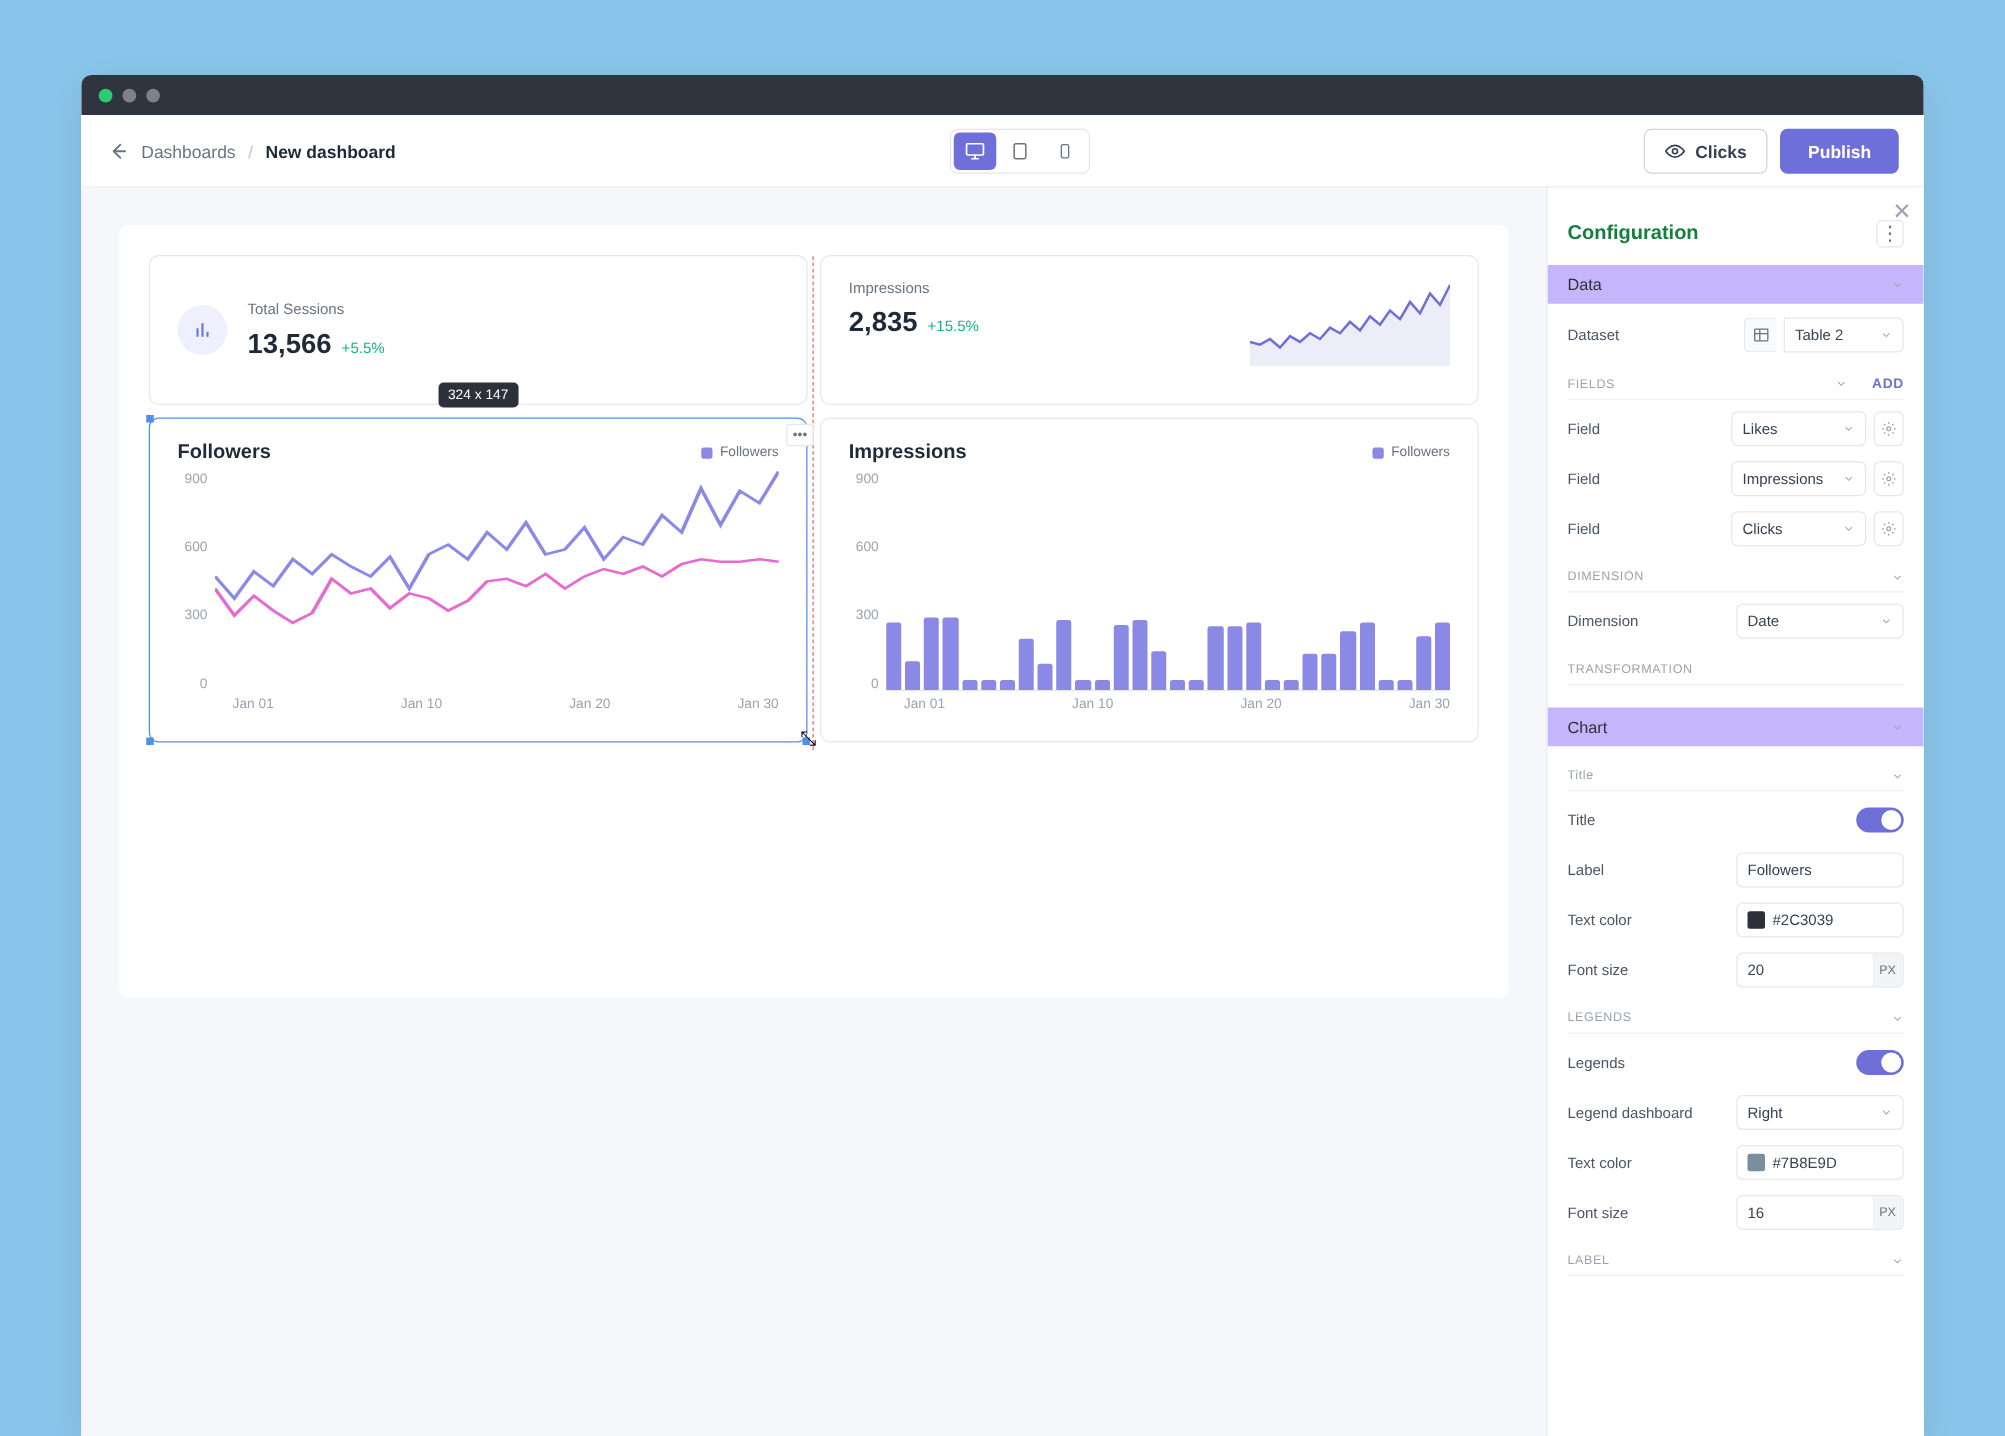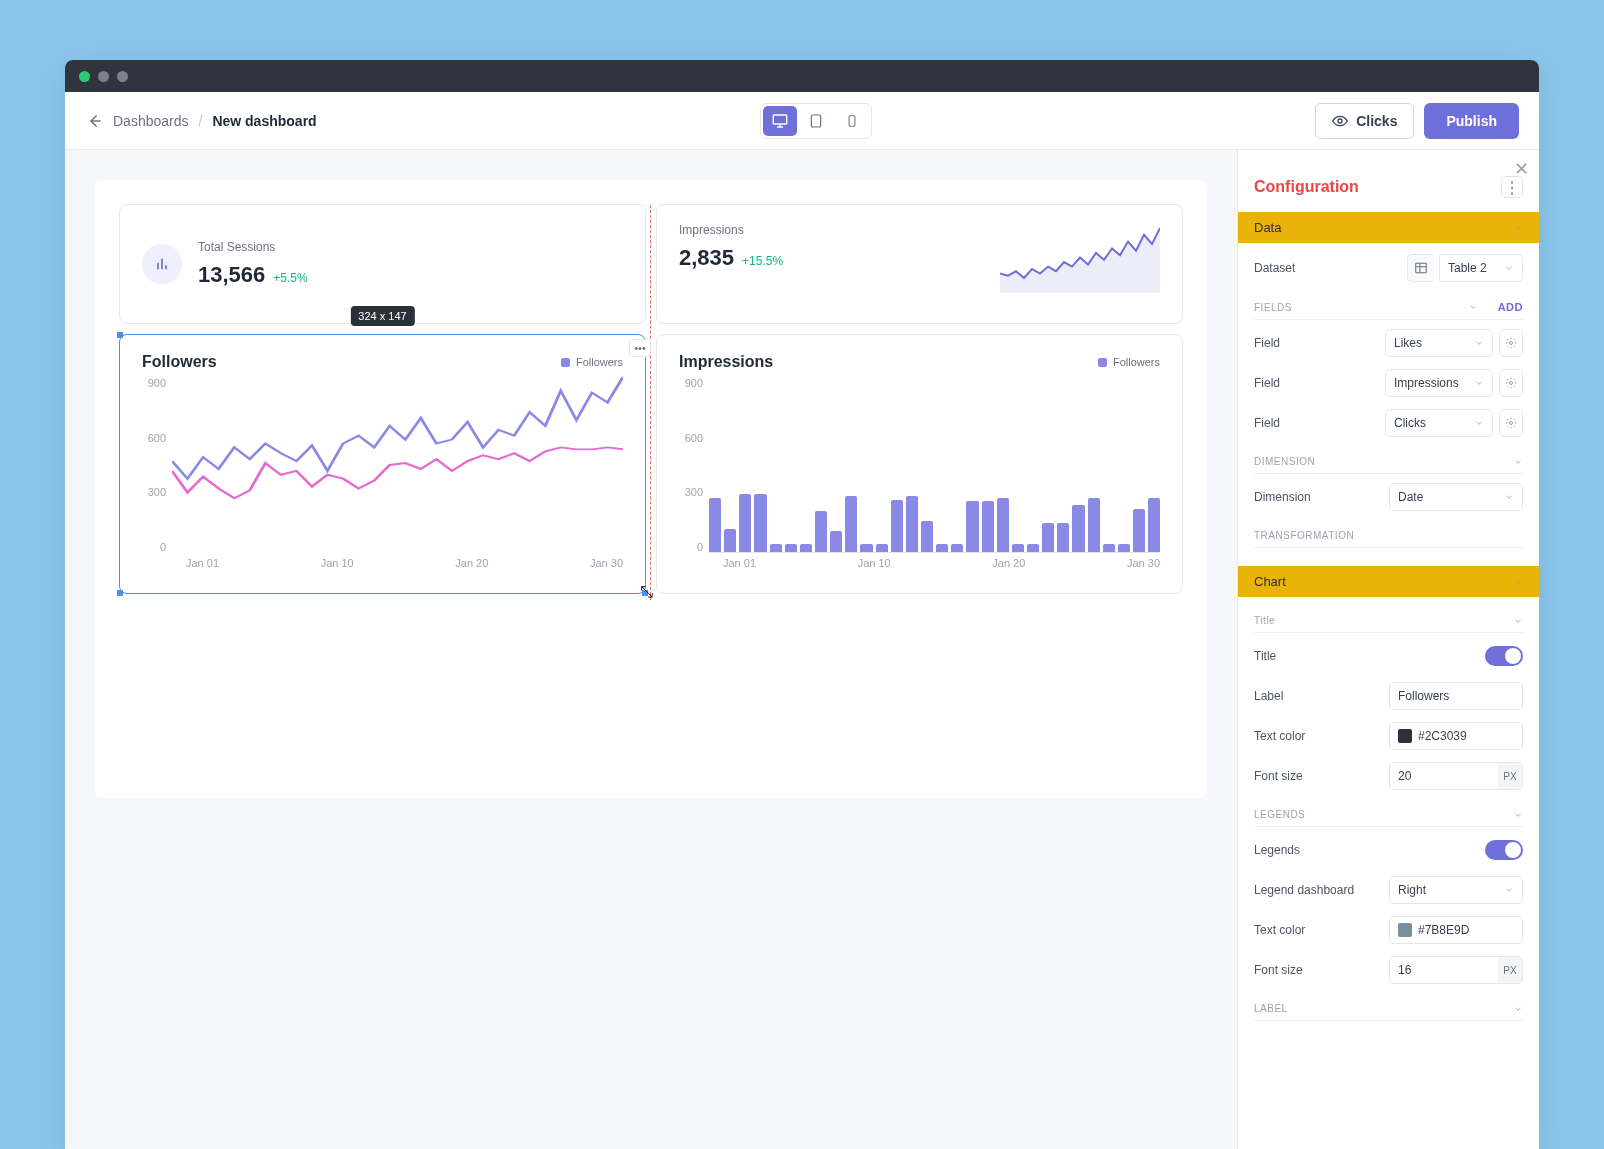--- a/index.html
+++ b/index.html
@@ -52,23 +52,23 @@
 .chart-body { position: relative; height: 200px; }
 .y-axis { position: absolute; left: 0; top: 0; bottom: 24px; width: 30px; display: flex; flex-direction: column; justify-content: space-between; font-size: 11px; color: #9CA3AF; text-align: right; padding-right: 6px; }
 .x-axis { position: absolute; left: 44px; right: 0; bottom: 0; height: 20px; display: flex; justify-content: space-between; font-size: 11px; color: #9CA3AF; }
 .plot { position: absolute; left: 30px; right: 0; top: 0; bottom: 24px; }
 .plot svg { width: 100%; height: 100%; }
 .bars { display: flex; gap: 3px; align-items: flex-end; height: 100%; border-bottom: 1px solid #E5E7EB; }
 .bar { flex: 1; background: #8A8AE6; border-radius: 2px 2px 0 0; }
 .config-panel { width: 302px; background: #fff; border-left: 1px solid #E8EAED; position: relative; overflow-y: auto; }
 .config-close { position: absolute; top: 8px; right: 10px; color: #9CA3AF; font-size: 18px; cursor: pointer; background: none; border: none; }
 .config-title-row { display: flex; justify-content: space-between; align-items: center; padding: 26px 16px 14px; }
-.config-title { font-size: 16px; font-weight: 700; color: #ef4444; }
+.config-title { font-size: 16px; font-weight: 700; color: #15803d; }
 .config-more { width: 22px; height: 22px; border: 1px solid #E5E7EB; border-radius: 4px; display: flex; align-items: center; justify-content: center; cursor: pointer; color: #6B7280; }
-.section-header { background: #eab308; padding: 8px 16px; font-size: 13px; color: #2C3039; display: flex; justify-content: space-between; align-items: center; cursor: pointer; }
+.section-header { background: #c4b5fd; padding: 8px 16px; font-size: 13px; color: #2C3039; display: flex; justify-content: space-between; align-items: center; cursor: pointer; }
 .section-body { padding: 10px 16px; }
 .row { display: flex; align-items: center; justify-content: space-between; margin-bottom: 10px; min-height: 30px; }
 .row-label { font-size: 12px; color: #4B5563; }
 .select { height: 28px; border: 1px solid #E5E7EB; border-radius: 5px; padding: 0 8px; font-size: 12px; color: #374151; background: #fff; display: flex; align-items: center; justify-content: space-between; gap: 6px; cursor: pointer; }
 .select-wide { width: 134px; }
 .select-field { width: 108px; }
 .chev { width: 10px; height: 10px; stroke: #9CA3AF; fill: none; stroke-width: 2; }
 .field-row { display: flex; align-items: center; gap: 6px; }
 .field-gear { width: 24px; height: 28px; border: 1px solid #E5E7EB; border-radius: 5px; display: flex; align-items: center; justify-content: center; cursor: pointer; }
 .subheader { font-size: 10px; letter-spacing: 0.5px; color: #9CA3AF; display: flex; justify-content: space-between; align-items: center; padding: 8px 0 6px; border-bottom: 1px solid #F0F0F0; margin-bottom: 8px; }
@@ -77,21 +77,21 @@
 .toggle { width: 38px; height: 20px; background: #6F6FD9; border-radius: 10px; position: relative; cursor: pointer; }
 .toggle::after { content: ''; position: absolute; right: 2px; top: 2px; width: 16px; height: 16px; background: #fff; border-radius: 50%; }
 .input { height: 28px; width: 134px; border: 1px solid #E5E7EB; border-radius: 5px; padding: 0 8px; font-size: 12px; color: #374151; }
 .input-color { display: flex; align-items: center; gap: 6px; height: 28px; width: 134px; border: 1px solid #E5E7EB; border-radius: 5px; padding: 0 8px; font-size: 12px; color: #374151; }
 .color-swatch { width: 14px; height: 14px; border-radius: 2px; }
 .input-px { position: relative; display: flex; align-items: center; }
 .input-px input { height: 28px; width: 134px; border: 1px solid #E5E7EB; border-radius: 5px; padding: 0 28px 0 8px; font-size: 12px; color: #374151; }
 .px-suffix { position: absolute; right: 1px; top: 1px; bottom: 1px; width: 24px; background: #F3F4F6; display: flex; align-items: center; justify-content: center; font-size: 10px; color: #6B7280; border-radius: 0 4px 4px 0; }
 .dataset-select { display: flex; align-items: center; gap: 6px; }
 .dataset-icon { width: 26px; height: 28px; border: 1px solid #E5E7EB; border-right: none; border-radius: 5px 0 0 5px; display: flex; align-items: center; justify-content: center; background: #F9FAFB; }
-.dataset-sel { border-radius: 0 5px 5px 0; width: 84px; }
+.dataset-sel { border-radius: 0 5px 5px 0; width: 96px; }
 </style>
 </head>
 <body>
 
 <div class="window">
 
   <div class="titlebar">
     <div class="tb-dot tb-green"></div>
     <div class="tb-dot tb-gray"></div>
     <div class="tb-dot tb-gray"></div>

